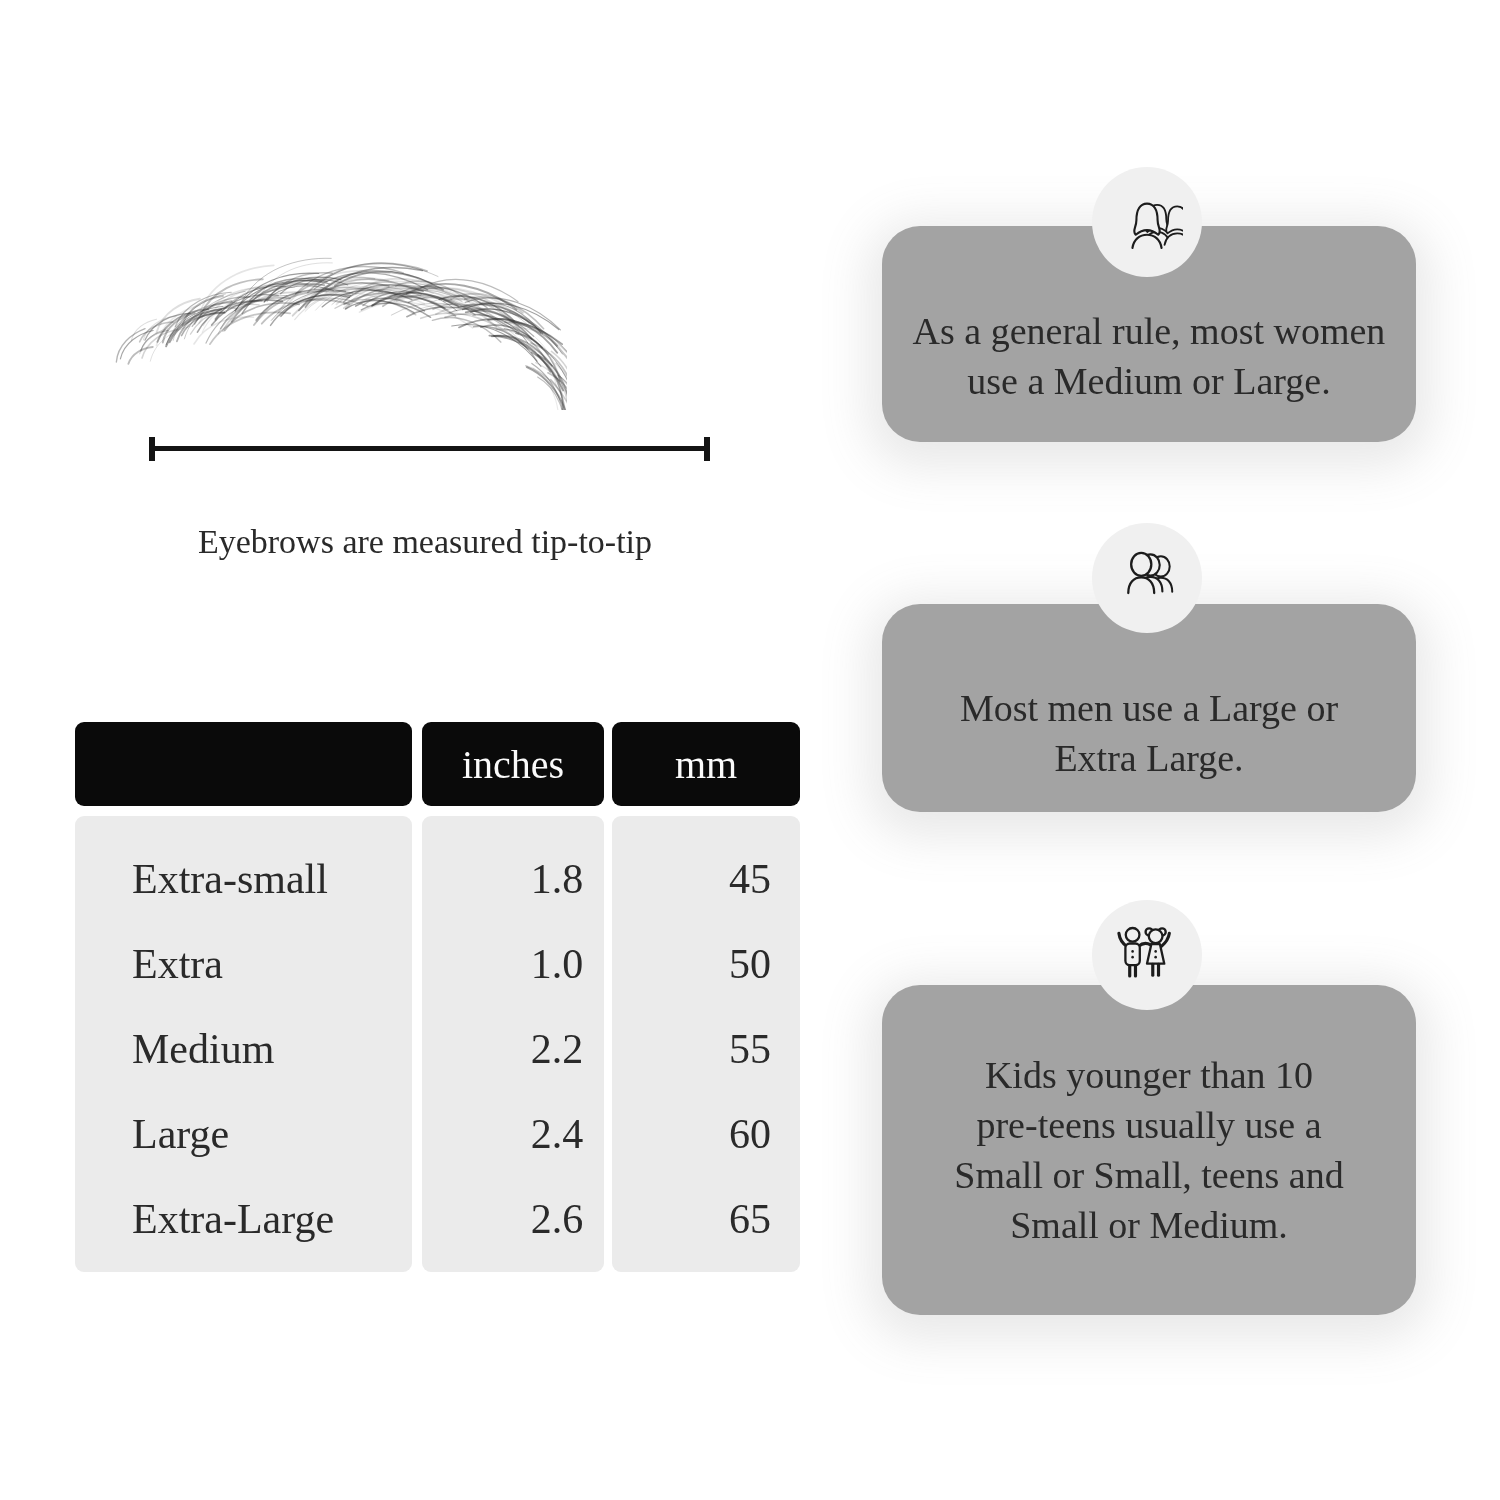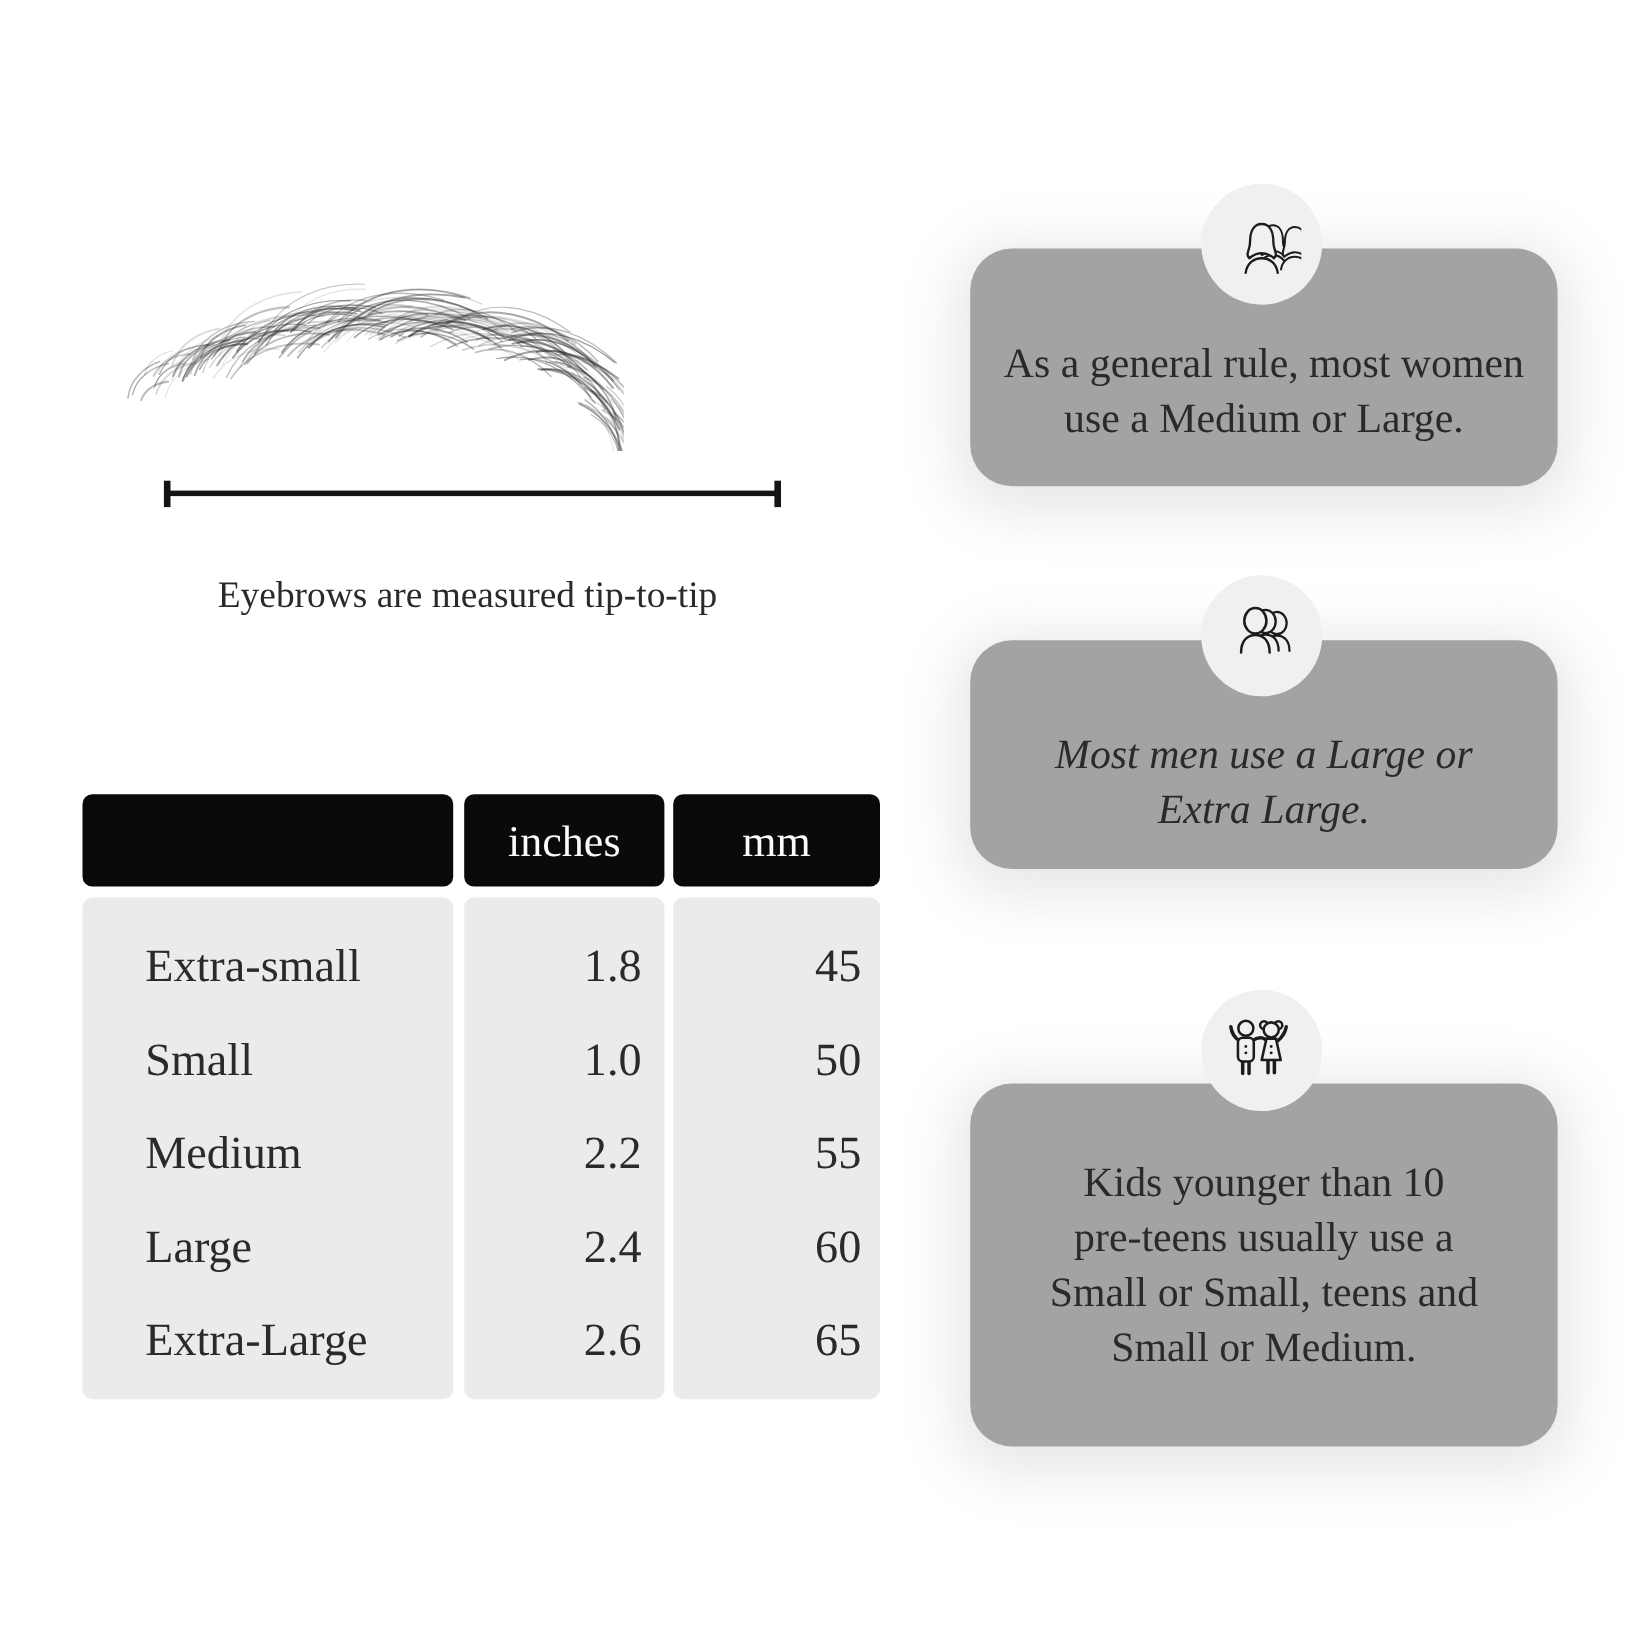--- a/index.html
+++ b/index.html
@@ -37,31 +37,31 @@
          color:var(--table-header-text);font-size:40px;}
   .bcol{top:816px;height:456px;background:var(--table-body-bg);border-radius:9px;}
   .colA{left:75px;width:337px;}
   .colB{left:422px;width:182px;}
   .colC{left:612px;width:188px;}
 
   .trow{height:85px;display:flex;align-items:center;font-size:42px;}
   .tlabel{left:132px;width:280px;justify-content:flex-start;}
   .tval{justify-content:center;padding-left:44px;}
   .tvalB{left:422px;width:182px;}
-  .tvalC{left:612px;width:188px;margin-left:12px;}
+  .tvalC{left:612px;width:188px;}
 
   
   .card{
     left:882px;width:534px;background:#a3a3a3;border-radius:38px;
     box-shadow:0 10px 46px 16px rgba(122,122,122,0.17);
     display:flex;flex-direction:column;align-items:center;justify-content:center;
     box-sizing:border-box;
   }
   .card1{top:226px;height:216px;padding-top:44px;}
-  .card2{top:582px;height:208px;padding-top:50px;font-style:italic;}
+  .card2{top:604px;height:208px;padding-top:50px;}
   .card3{top:985px;height:330px;}
   .card-text{font-size:38px;line-height:50px;text-align:center;color:var(--text);}
 
   .badge{
     width:110px;height:110px;border-radius:50%;background:var(--badge-bg);
     left:1092px;display:flex;align-items:center;justify-content:center;z-index:5;
   }
   .badge1{top:167px;}
   .badge2{top:523px;}
   .badge3{top:900px;}
@@ -265,21 +265,21 @@
 <div class="abs hcell colC">mm</div>
 
 <div class="abs bcol colA"></div>
 <div class="abs bcol colB"></div>
 <div class="abs bcol colC"></div>
 
 <div class="abs trow tlabel" style="top:836px">Extra-small</div>
 <div class="abs trow tval tvalB" style="top:836px">1.8</div>
 <div class="abs trow tval tvalC" style="top:836px">45</div>
 
-<div class="abs trow tlabel" style="top:921px">Small</div>
+<div class="abs trow tlabel" style="top:921px">Extra</div>
 <div class="abs trow tval tvalB" style="top:921px">1.0</div>
 <div class="abs trow tval tvalC" style="top:921px">50</div>
 
 <div class="abs trow tlabel" style="top:1006px">Medium</div>
 <div class="abs trow tval tvalB" style="top:1006px">2.2</div>
 <div class="abs trow tval tvalC" style="top:1006px">55</div>
 
 <div class="abs trow tlabel" style="top:1091px">Large</div>
 <div class="abs trow tval tvalB" style="top:1091px">2.4</div>
 <div class="abs trow tval tvalC" style="top:1091px">60</div>

